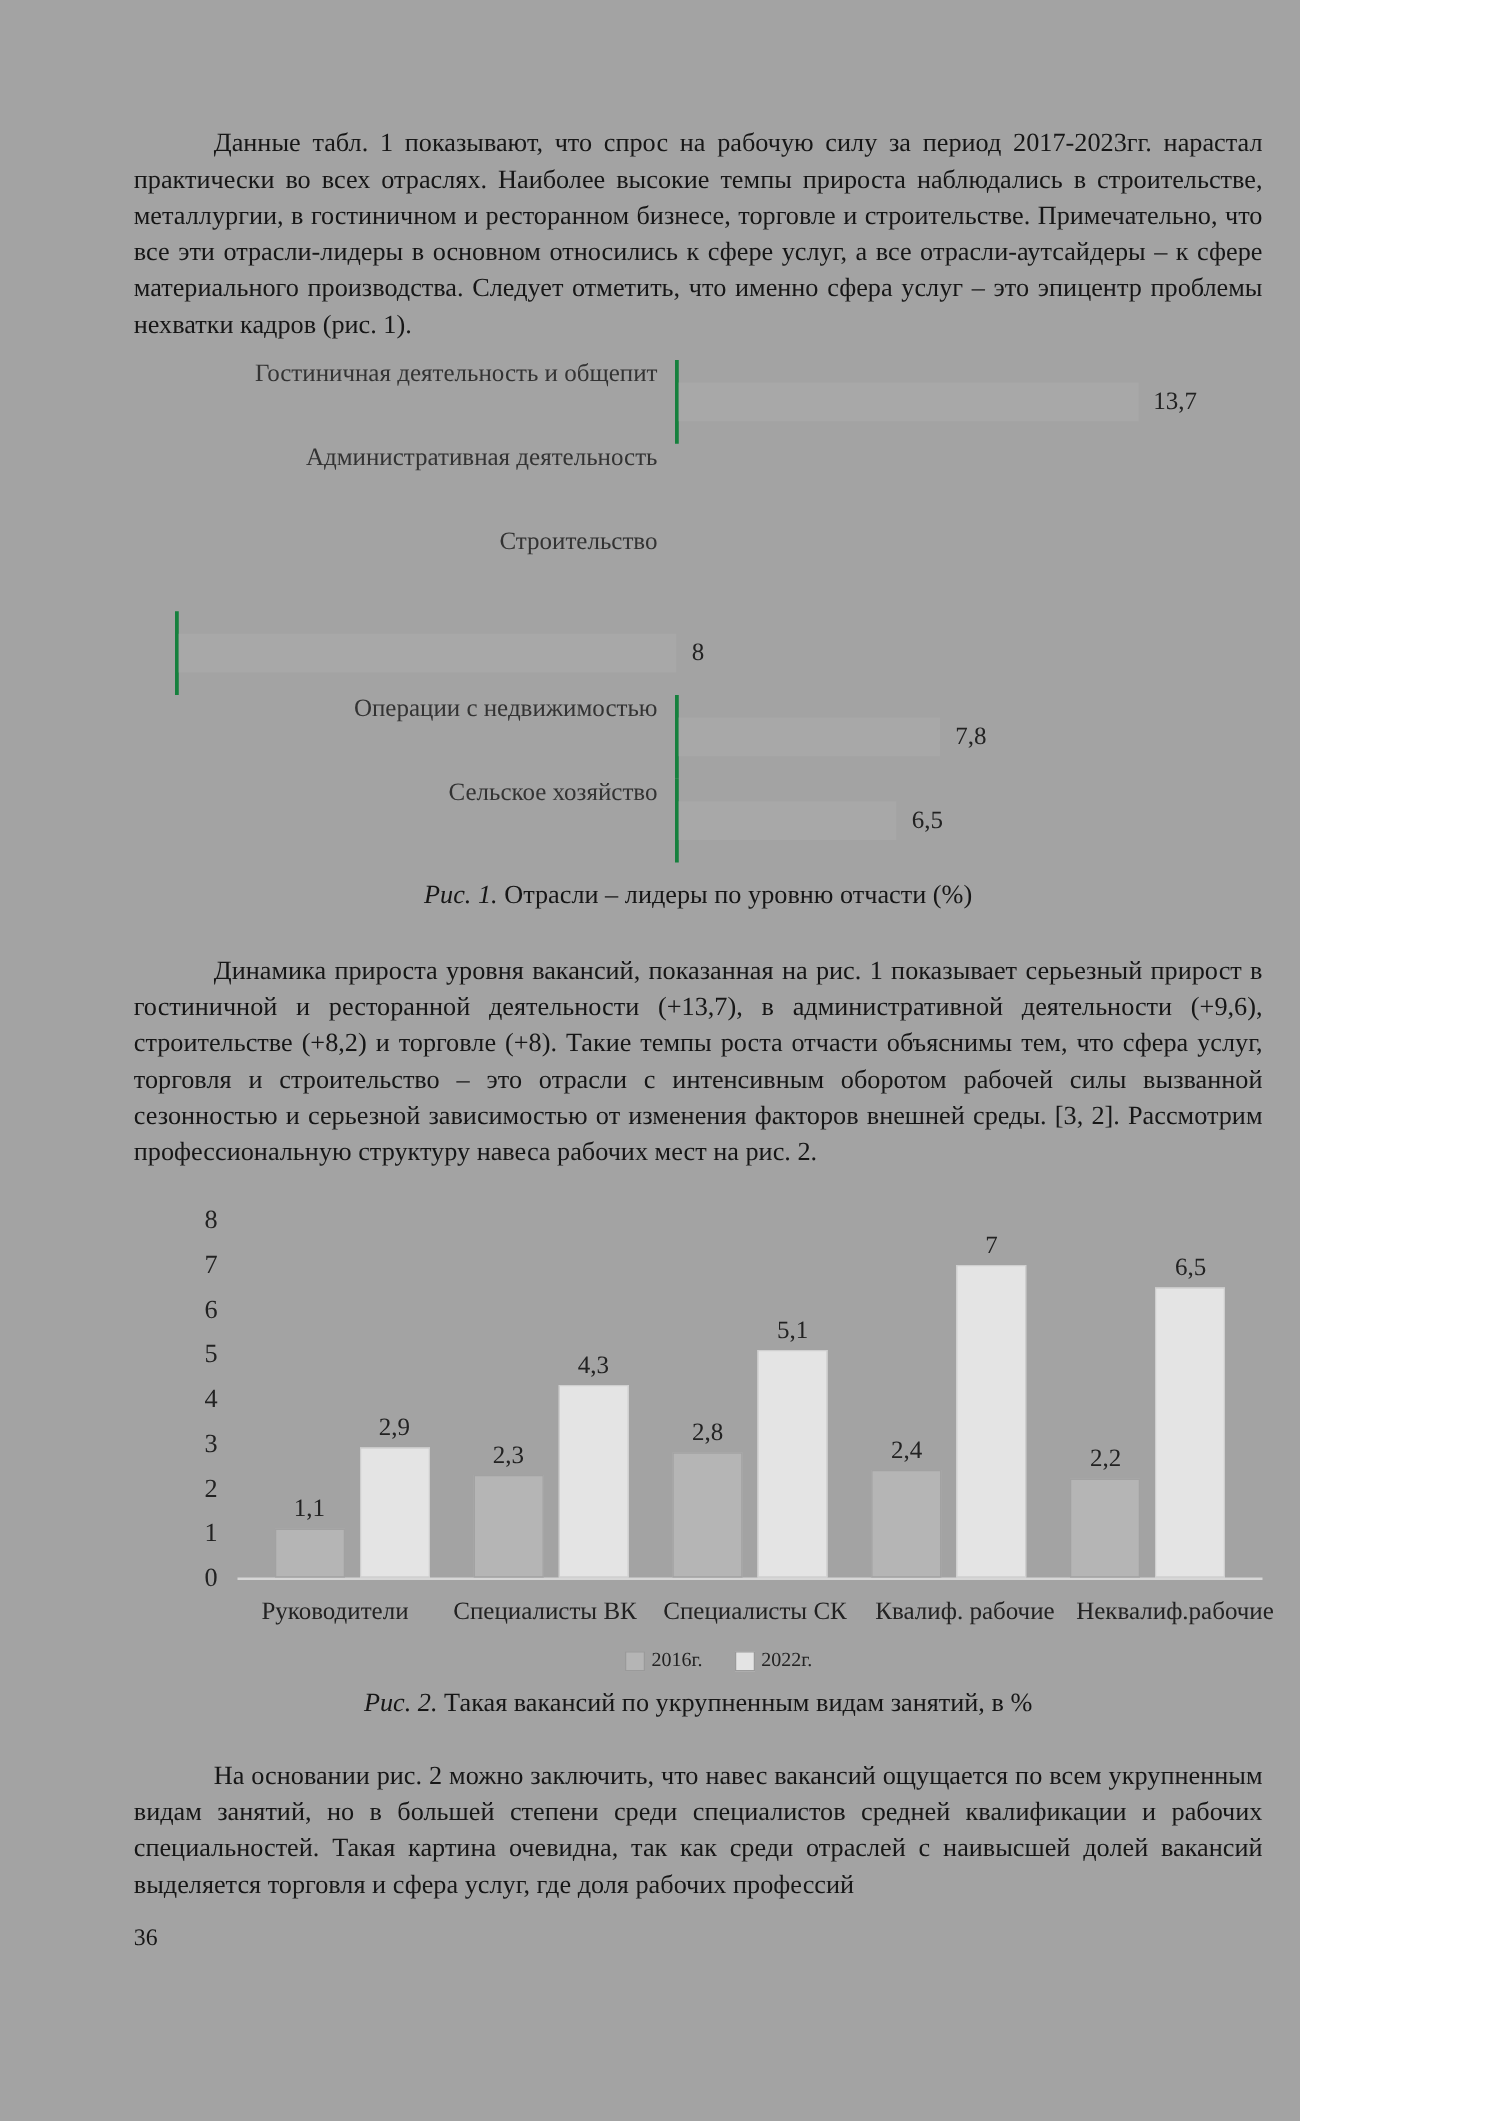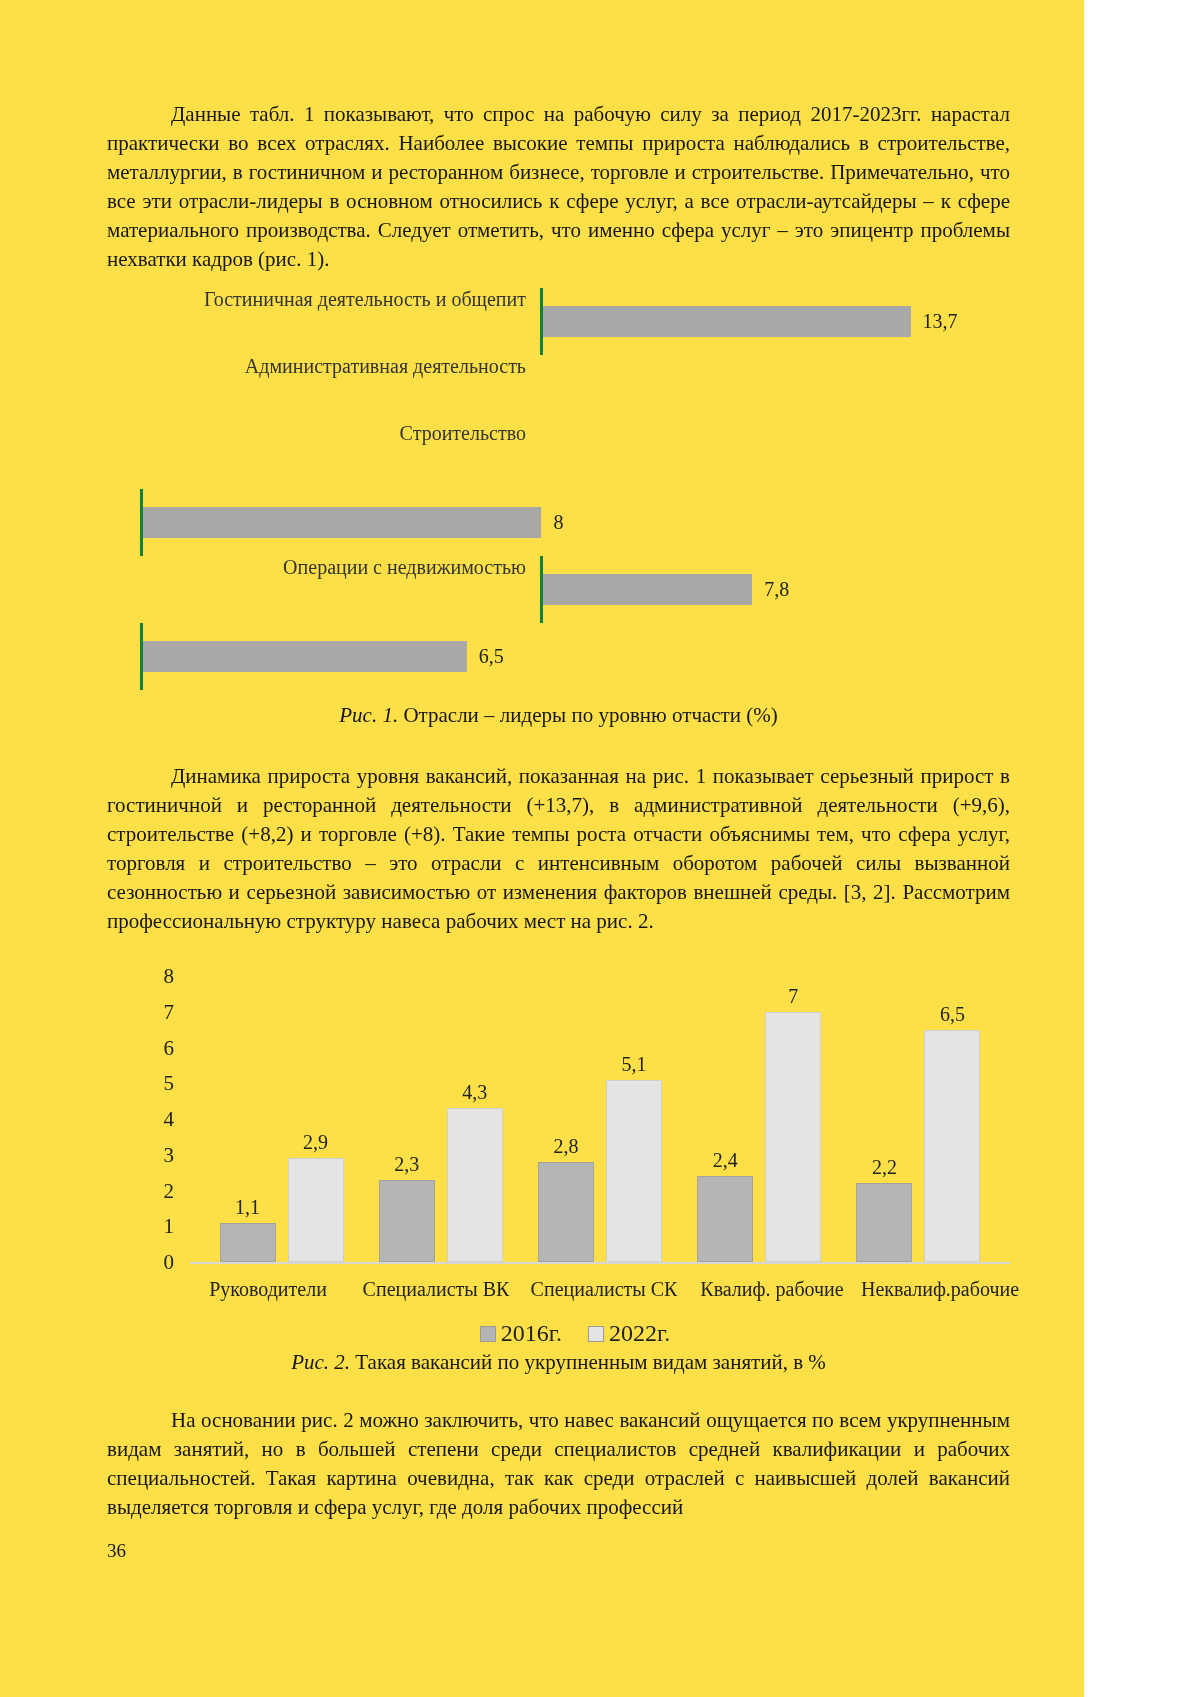--- a/index.html
+++ b/index.html
@@ -1,20 +1,19 @@
 <!DOCTYPE html>
 <html><head>
 <meta charset="utf-8">
 <style>
   html,body{margin:0;padding:0;background:#ffffff;}
   .page{
-    position:relative; width:1040px; height:1697px; background:#fde047;
+    position:relative; width:1040px; height:1697px; background:#a3a3a3;
     font-family:"Liberation Serif","DejaVu Serif",serif; color:#161616;
     overflow:hidden;
-    padding-left:44px;
   }
   .para{
     position:absolute; left:107px; width:903px;
     font-size:21px; line-height:29px; text-align:justify; text-indent:64px;
     color:#161616;
   }
   
   .fig1{ position:absolute; left:140px; top:288px; width:870px; height:402px; }
   .fig1-rows{ width:100%; height:100%; display:flex; flex-direction:column; }
   .f1-row{ flex:1; display:flex; }
@@ -51,21 +50,21 @@
   .f2-vlabel{ font-size:20px; line-height:22px; margin-bottom:5px; color:#222; white-space:nowrap; }
   .f2-bar{ width:56px; box-sizing:border-box; }
   .f2-cats{
     position:absolute; left:44px; right:-14px; top:330px;
     display:flex; justify-content:space-between;
   }
   .f2-cat{ width:178px; text-align:center; font-size:20px; color:#222; white-space:nowrap; }
   .f2-legend{
     position:absolute; left:0; right:0; top:372px;
     display:flex; justify-content:center; align-items:center; gap:26px;
-    font-size:24px; color:#222;
+    font-size:16px; color:#222;
   }
   .legend-item{ display:flex; align-items:center; gap:5px; }
   .legend-swatch{ width:14px; height:14px; border:1px solid #9a9a9a; display:inline-block; }
   .page-number{
     position:absolute; left:107px; width:903px; top:1540px; text-align:left;
     font-size:19px; color:#161616;
   }
 </style>
 </head>
 <body>
@@ -96,20 +95,21 @@
           </div>
         </div>
         <div class="f1-row">
           <div class="f1-label">Операции с недвижимостью</div>
           <div class="f1-bararea">
             <div class="f1-bar" style="width: 44.8073%; background: rgb(168, 168, 168);"></div>
             <div class="f1-value">7,8</div>
           </div>
         </div>
         <div class="f1-row">
+          <div class="f1-label">Сельское хозяйство</div>
           <div class="f1-bararea">
             <div class="f1-bar" style="width: 37.3394%; background: rgb(168, 168, 168);"></div>
             <div class="f1-value">6,5</div>
           </div>
         </div>
       </div>
   </div>
 
   <div class="caption" style="top:703px">
     <span class="cap-label">Рис. 1.</span><span> Отрасли – лидеры по уровню отчасти (%)</span>

